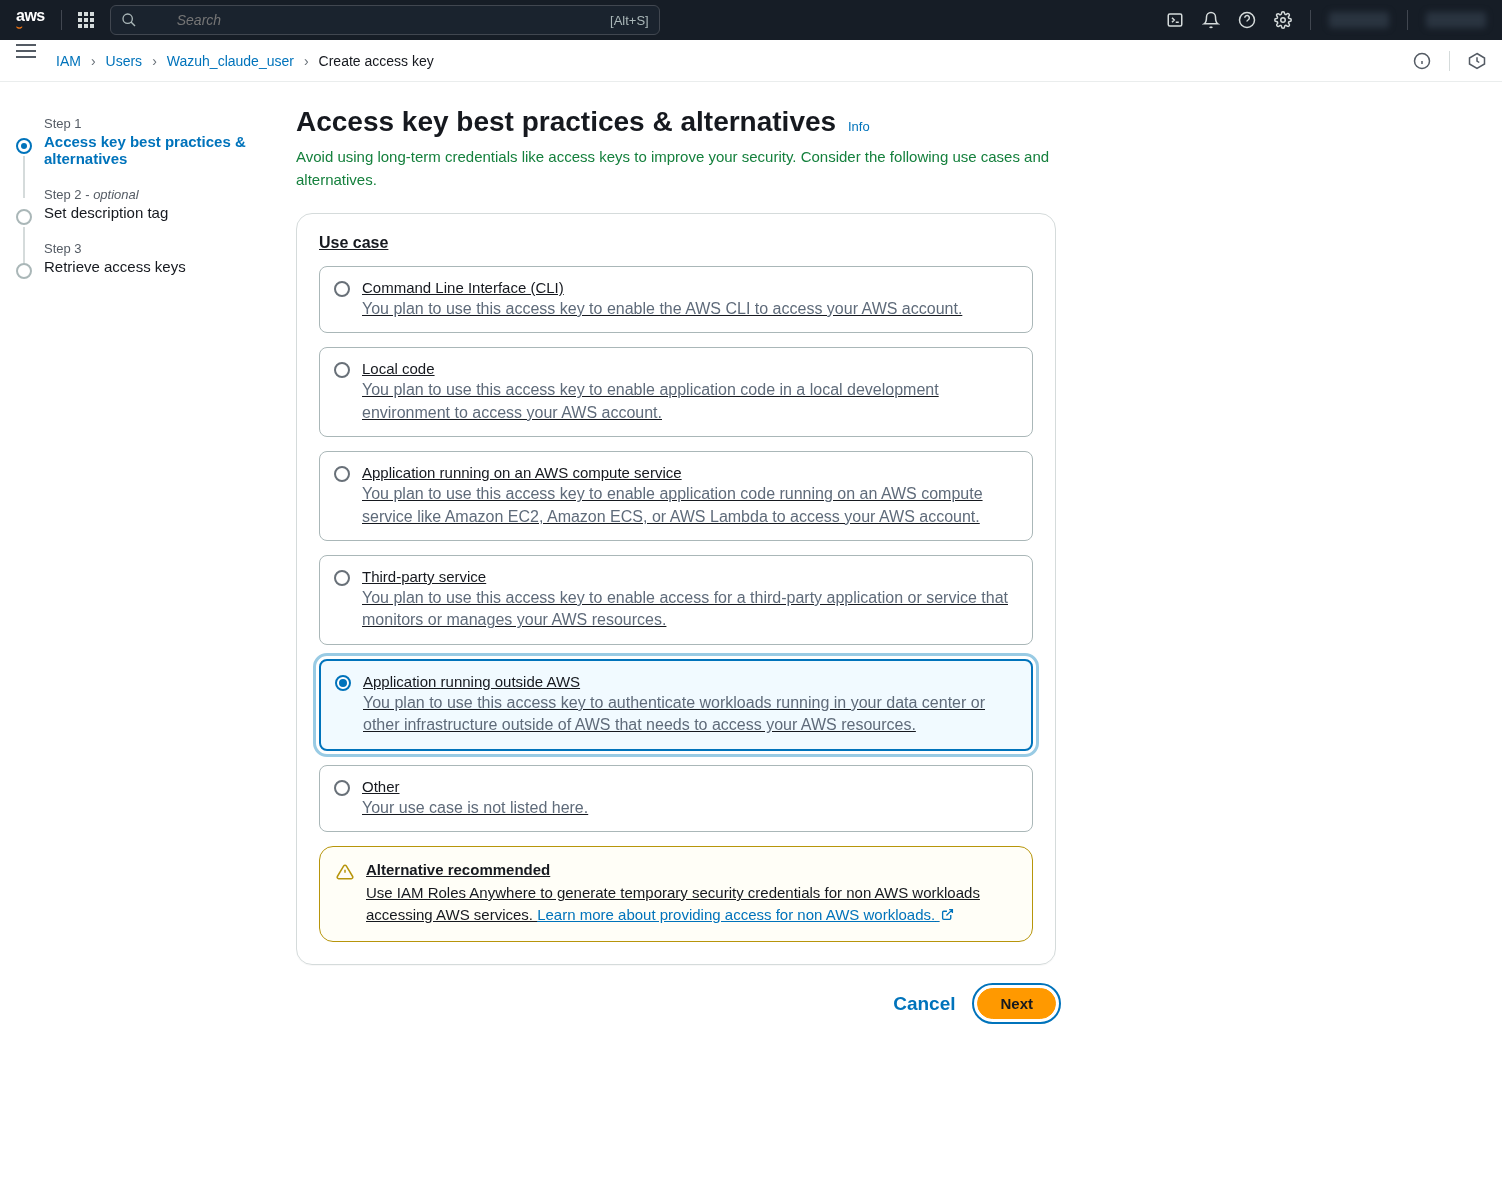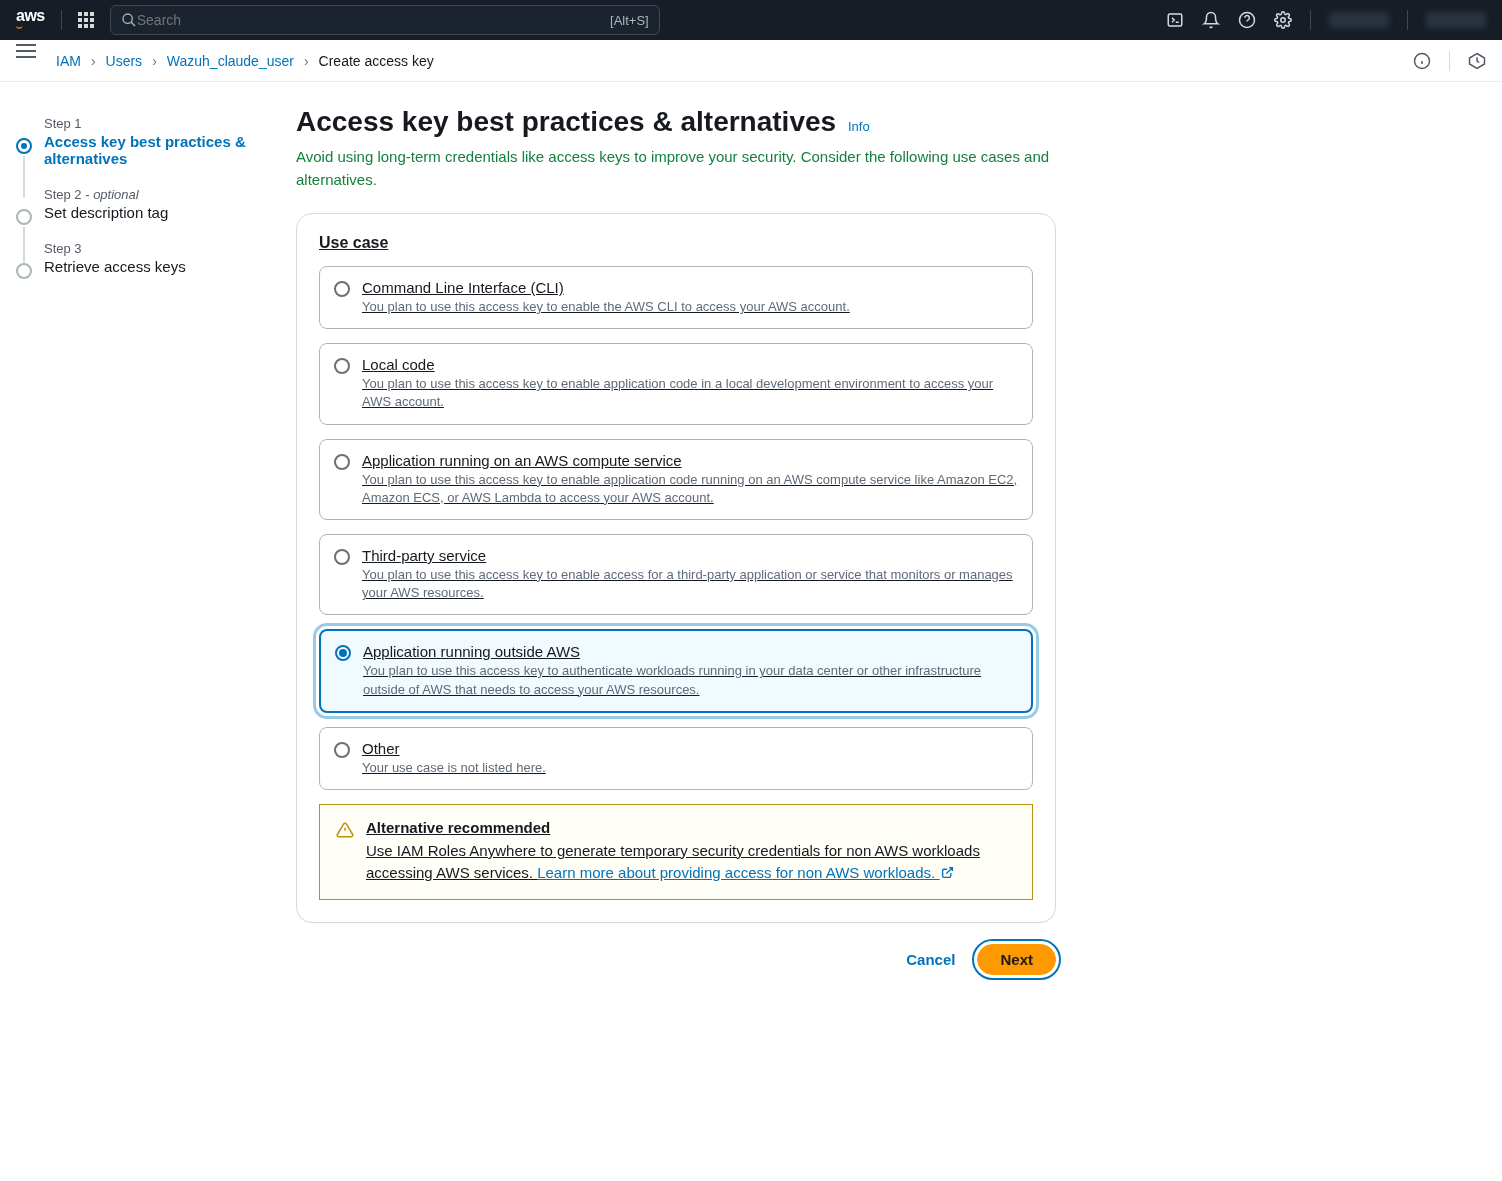--- a/index.html
+++ b/index.html
@@ -6,21 +6,21 @@
 body { font-family: "Amazon Ember", "Helvetica Neue", Arial, sans-serif; background: #fff; color: #16191f; font-size: 14px; }
 
 
 .topnav { background: #161d26; height: 40px; display: flex; align-items: center; padding: 0 16px; gap: 16px; }
 .aws-logo { color: #fff; font-weight: bold; font-size: 16px; letter-spacing: -0.5px; display:flex; align-items:center; }
 .aws-logo .smile { color:#ec7211; font-size:10px; margin-top:-4px; }
 .nav-divider { width: 1px; height: 20px; background: #414750; }
 .grid-icon { width: 16px; height: 16px; display: grid; grid-template-columns: repeat(3,4px); grid-template-rows: repeat(3,4px); gap:2px; }
 .grid-icon span { background:#d5dbdb; }
 .search-box { flex: 0 1 550px; background: #1a232e; border: 1px solid #414750; border-radius: 6px; height: 30px; display: flex; align-items: center; padding: 0 10px; }
-.search-box input { background: transparent; border: none; color: #aab7b8; flex: 1; outline: none; font-size:14px; }
+.search-box input { background: transparent; border: none; color: #aab7b8; flex: 1; outline: none; font-style: italic; font-size:14px;margin-left:40px; }
 .search-shortcut { color: #aab7b8; font-size: 13px; }
 .topnav-right { margin-left: auto; display: flex; align-items: center; gap: 18px; }
 .topnav-icon { color: #d5dbdb; width: 18px; height: 18px; cursor:pointer; display:flex; align-items:center; justify-content:center; }
 .blur-pill { background:#2a3440; filter:blur(3px); border-radius:3px; height:16px; }
 
 
 .crumb-bar { height: 42px; border-bottom: 1px solid #eaeded; display: flex; padding: 0 16px; }
 .menu-icon { width: 20px; height: 20px; margin-right: 20px; cursor:pointer; }
 .menu-icon div { height: 2px; background: #545b64; margin: 4px 0; }
 .breadcrumbs { display: flex; align-items: center; gap: 10px; font-size: 14px; }
@@ -54,31 +54,31 @@
 
 .panel { border: 1px solid #d5dbdb; border-radius: 16px; padding: 20px 22px 22px 22px; box-shadow: 0 1px 1px rgba(0,0,0,0.03); text-decoration: underline; }
 .panel h3 { font-size: 16px; font-weight: 700; margin-bottom: 14px; }
 
 .option { border: 1px solid #aab7b8; border-radius: 8px; padding: 12px 14px; margin-bottom: 14px; display: flex; gap: 12px; cursor: pointer; background:#fff; }
 .option.selected { border: 2px solid #0073bb; background: #f1faff; outline: 3px solid #99cbe4; outline-offset: 3px; }
 .radio { width: 16px; height: 16px; border: 2px solid #687078; border-radius: 50%; flex-shrink: 0; margin-top: 2px; position: relative; background:#fff; }
 .option.selected .radio { border-color: #0073bb; }
 .option.selected .radio::after { content:""; position:absolute; left:2px; top:2px; width:8px; height:8px; background:#0073bb; border-radius:50%; }
 .opt-title { font-weight: 400; font-size: 15px; margin-bottom: 2px; }
-.opt-desc { color: #5f6b7a; font-size: 13px; line-height: 1.4; }
-
-.alert { border: 1px solid #b7950b; border-radius: 0; padding: 14px 16px; display: flex; gap: 12px; background: #fffef7; margin-top: 6px; }
+.opt-desc { color: #5f6b7a; font-size: 16px; line-height: 1.4; }
+
+.alert { border: 1px solid #b7950b; border-radius: 14px; padding: 14px 16px; display: flex; gap: 12px; background: #fffef7; margin-top: 6px; }
 .alert-icon { width: 18px; height: 18px; color: #b7950b; flex-shrink: 0; margin-top:2px; }
 .alert-title { font-weight: 700; margin-bottom: 4px; font-size:15px; }
 .alert-body { font-size: 15px; line-height: 1.5; }
 .alert-link { color: #0073bb; text-decoration: underline; cursor:pointer; }
 .ext-icon { display:inline-block; width:13px; height:13px; vertical-align:-1px; margin-left:2px; }
 
 .actions { display: flex; justify-content: flex-end; gap: 18px; margin-top: 20px; align-items: center; }
-.btn-cancel { background: none; border: none; color: #0073bb; font-weight: 700; font-size: 15px; cursor: pointer; padding:8px 4px; }
+.btn-cancel { background: none; border: none; color: #0073bb; font-weight: 700; font-size: 19px; cursor: pointer; padding:8px 4px; }
 .btn-next { background: #ff9900; border: 1px solid #ff9900; color: #16191f; font-weight: 700; font-size: 15px; padding: 6px 22px; border-radius: 20px; cursor: pointer; outline: 2px solid #0073bb; outline-offset: 3px; }
 </style>
 </head>
 <body>
 
 <div class="topnav">
   <div class="aws-logo">
     <div>aws<div class="smile">⌣</div></div>
   </div>
   <div class="nav-divider"></div>

